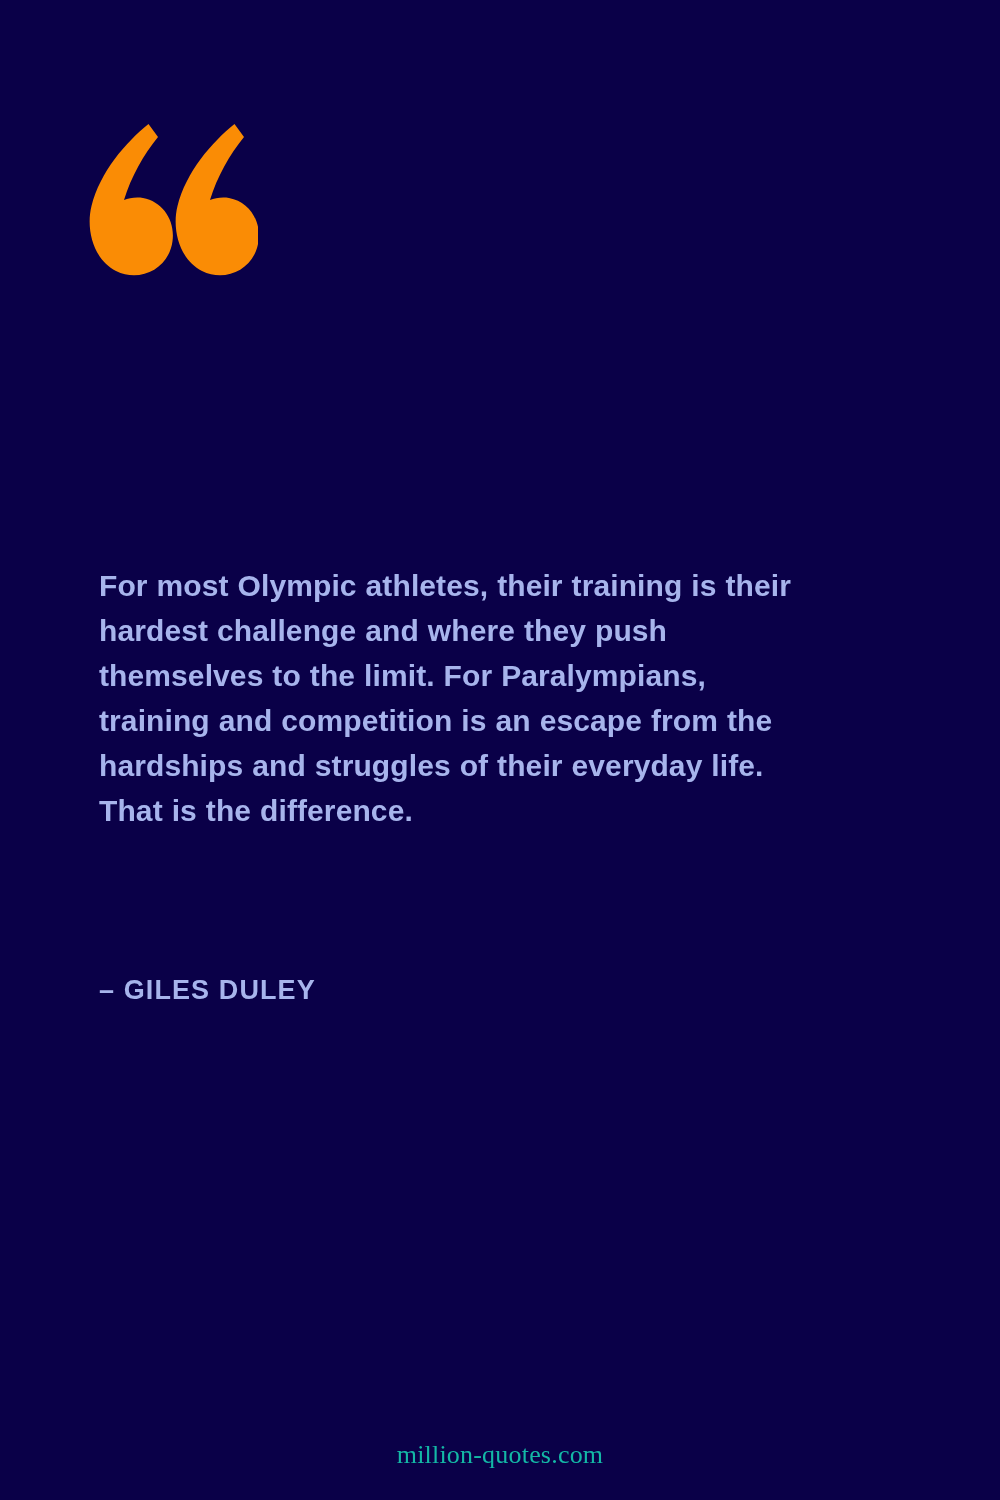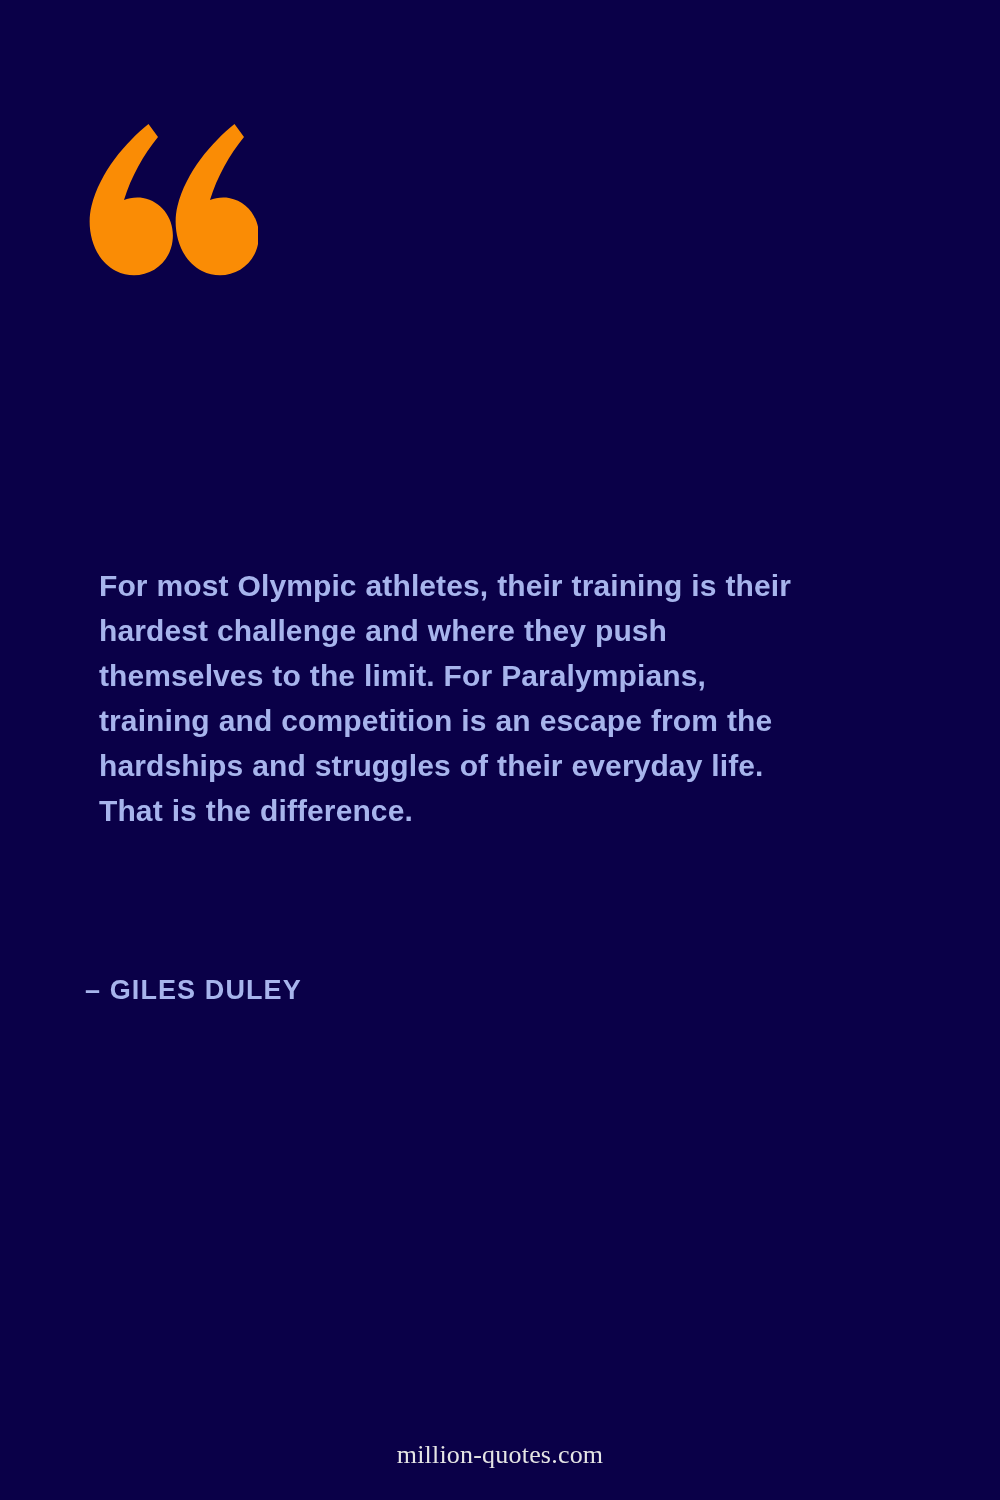--- a/index.html
+++ b/index.html
@@ -39,40 +39,40 @@
     color: #a7b4ec;
     font-family: "Liberation Sans", sans-serif;
     font-size: 30px;
     font-weight: bold;
     line-height: 45px;
     letter-spacing: 0.1px;
     word-spacing: 0.5px;
   }
   .quote-author {
     position: absolute;
-    left: 85px;
+    left: 99px;
     top: 975px;
     margin: 0;
     color: #a7b4ec;
     font-family: "Liberation Sans", sans-serif;
     font-size: 27px;
     font-weight: bold;
     letter-spacing: 1.1px;
     text-transform: uppercase;
     white-space: nowrap;
   }
   .site-footer {
     position: absolute;
     left: 0;
     top: 1440px;
     width: 1000px;
     text-align: center;
   }
   .site-footer-text {
-    color: #e5e5e5;
+    color: #14b8a6;
     font-family: "Liberation Serif", serif;
     font-size: 26px;
     font-weight: normal;
     letter-spacing: 0.2px;
   }
 </style>
 </head>
 <body>
 
 <div class="quote-card">

